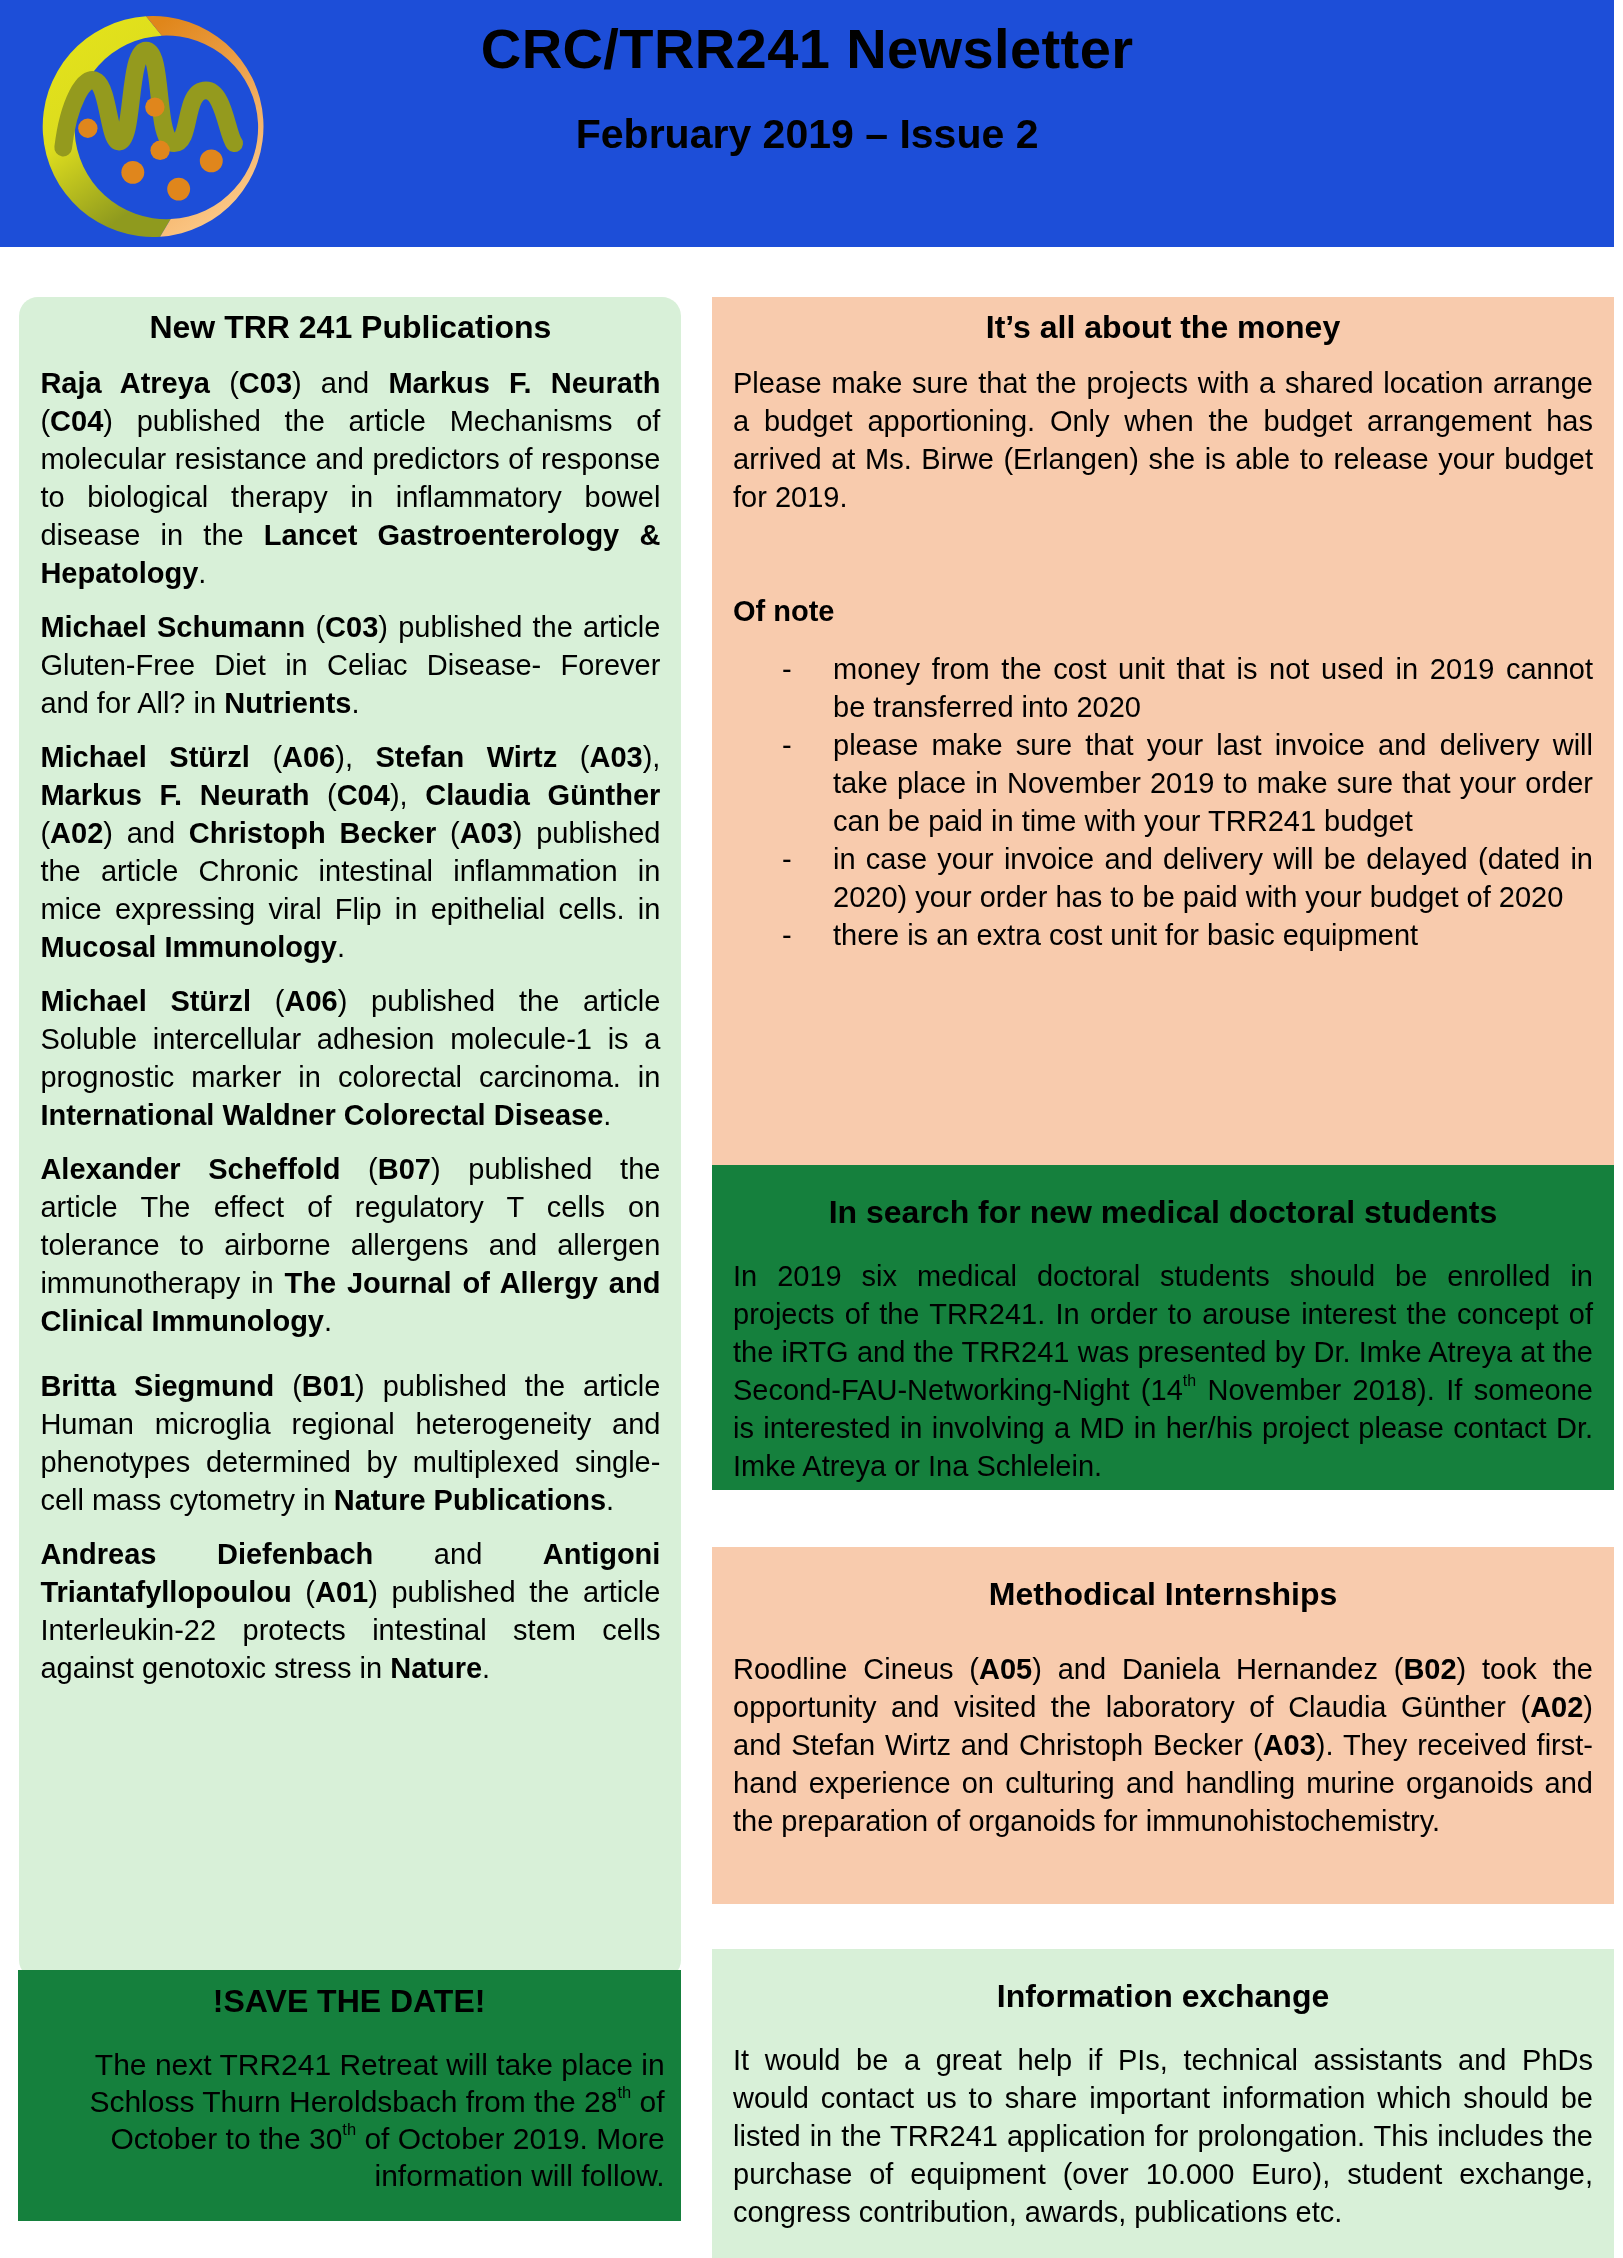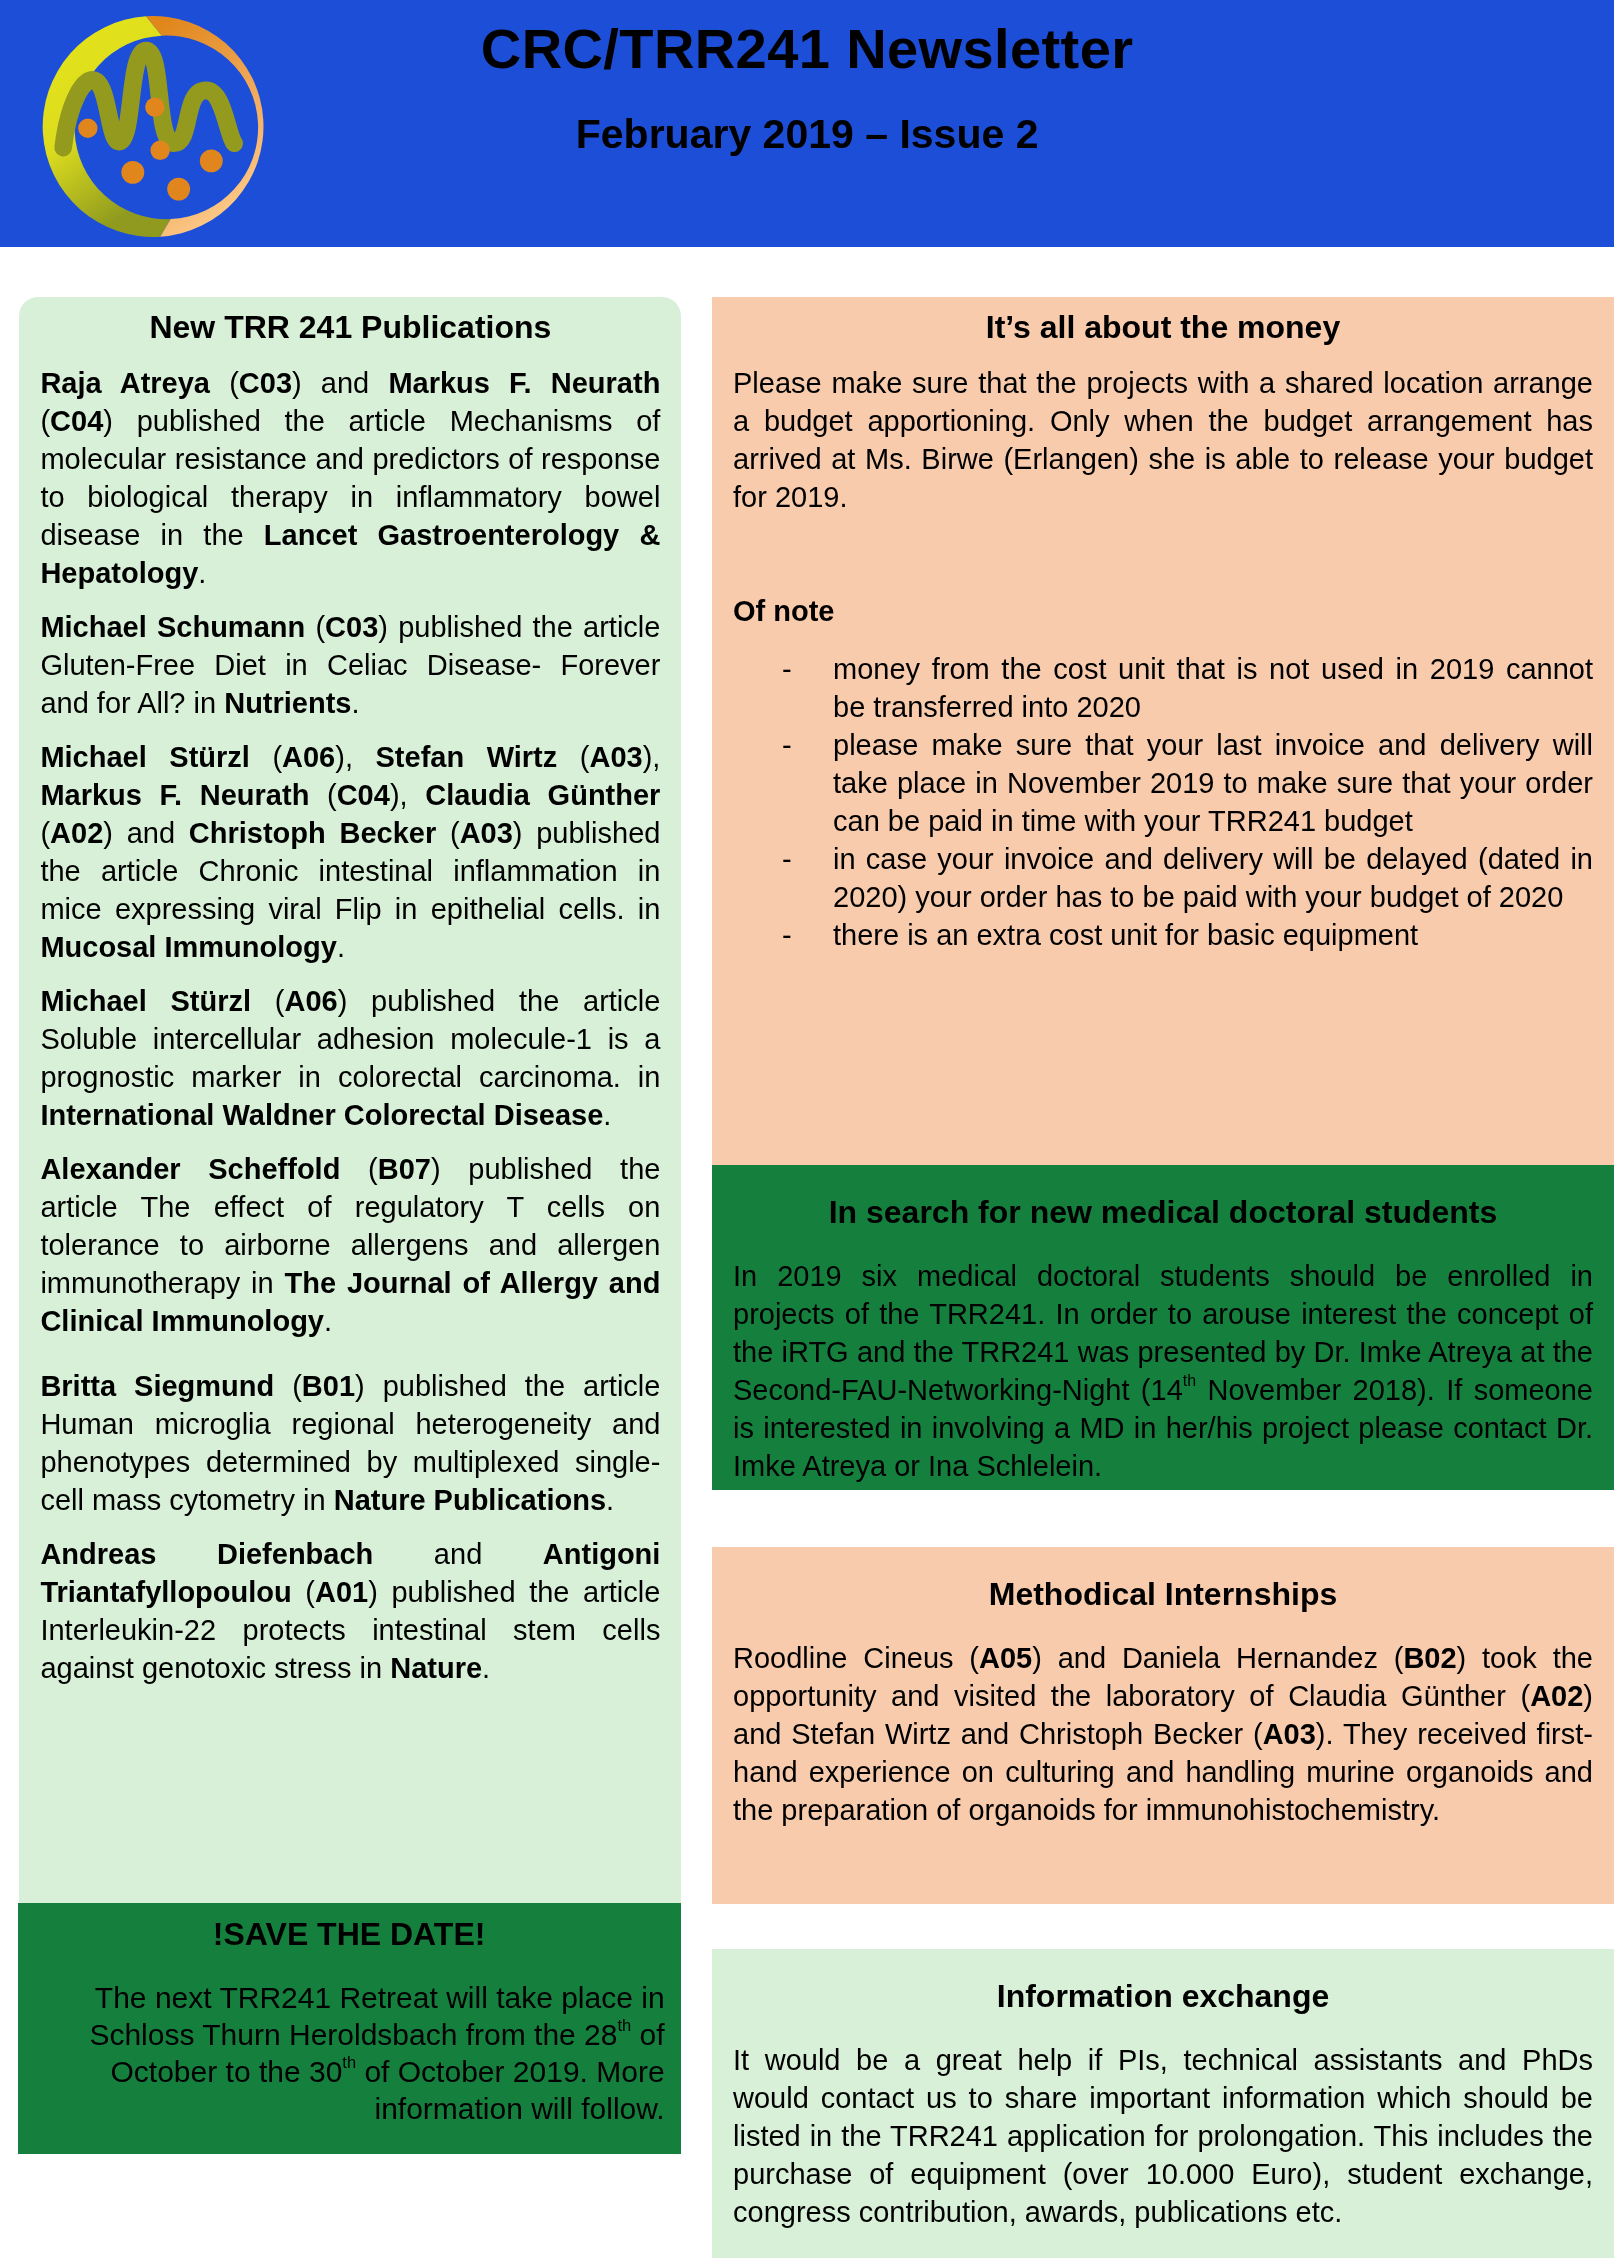--- a/index.html
+++ b/index.html
@@ -19,36 +19,36 @@
   .box h2 { margin:0; text-align:center; font-size:32px; font-weight:bold; line-height:39px; }
   .box p { margin:0; font-size:29px; line-height:38px; text-align:justify; text-align-last:auto; }
   .box p b { font-weight:bold; }
   sup { font-size:0.55em; line-height:0; vertical-align:0.85em; }
 
   #pubs { left:19.4px; top:297px; width:662px; height:1682px; padding:10.6px 21px 0 21px;border-radius:19px; }
   #pubs h2 { margin-bottom:17.6px; }
   #pubs .pub { margin-bottom:16px; }
   #pubs .pub.gap-top { margin-top:26.5px; }
 
-  #save { left:17.6px; top:1903px; width:663px; height:251px; padding:12.4px 16px 0 16px; }
+  #save { left:17.6px; top:1970px; width:663px; height:251px; padding:12.4px 16px 0 16px; }
   #save h2 { margin-bottom:25px; }
   #save p { text-align:right; font-weight:normal; font-size:30px; line-height:37px; }
 
   #money { left:712px; top:297px; width:902px; height:921px; padding:10.6px 21px 0 21px; }
   #money h2 { margin-bottom:17.6px; }
   #money .ofnote { font-weight:bold; font-size:29px; margin-top:78px; margin-bottom:21px; line-height:35px; }
   #money ul { list-style:none; margin:0; padding:0; }
   #money li { position:relative; padding-left:100px; font-size:29px; line-height:38px; text-align:justify; }
   #money li .dash { position:absolute; left:49px; top:0; }
 
   #search { left:712px; top:1165px; width:902px; height:325px; padding:28px 21px 0 21px; }
   #search h2 { margin-bottom:25px; }
 
   #intern { left:712px; top:1547px; width:902px; height:357px; padding:28px 21px 0 21px; }
-  #intern h2 { margin-bottom:25px;text-align:center; }
+  #intern h2 { margin-bottom:36px;text-align:center; }
 
   #info { left:712px; top:1949px; width:902px; height:310px; padding:28px 21px 0 21px; }
   #info h2 { margin-bottom:25px; }
 </style>
 </head>
 <body>
 
 <div class="header">
   <svg class="logo" viewBox="0 0 262 262">
     <defs>

